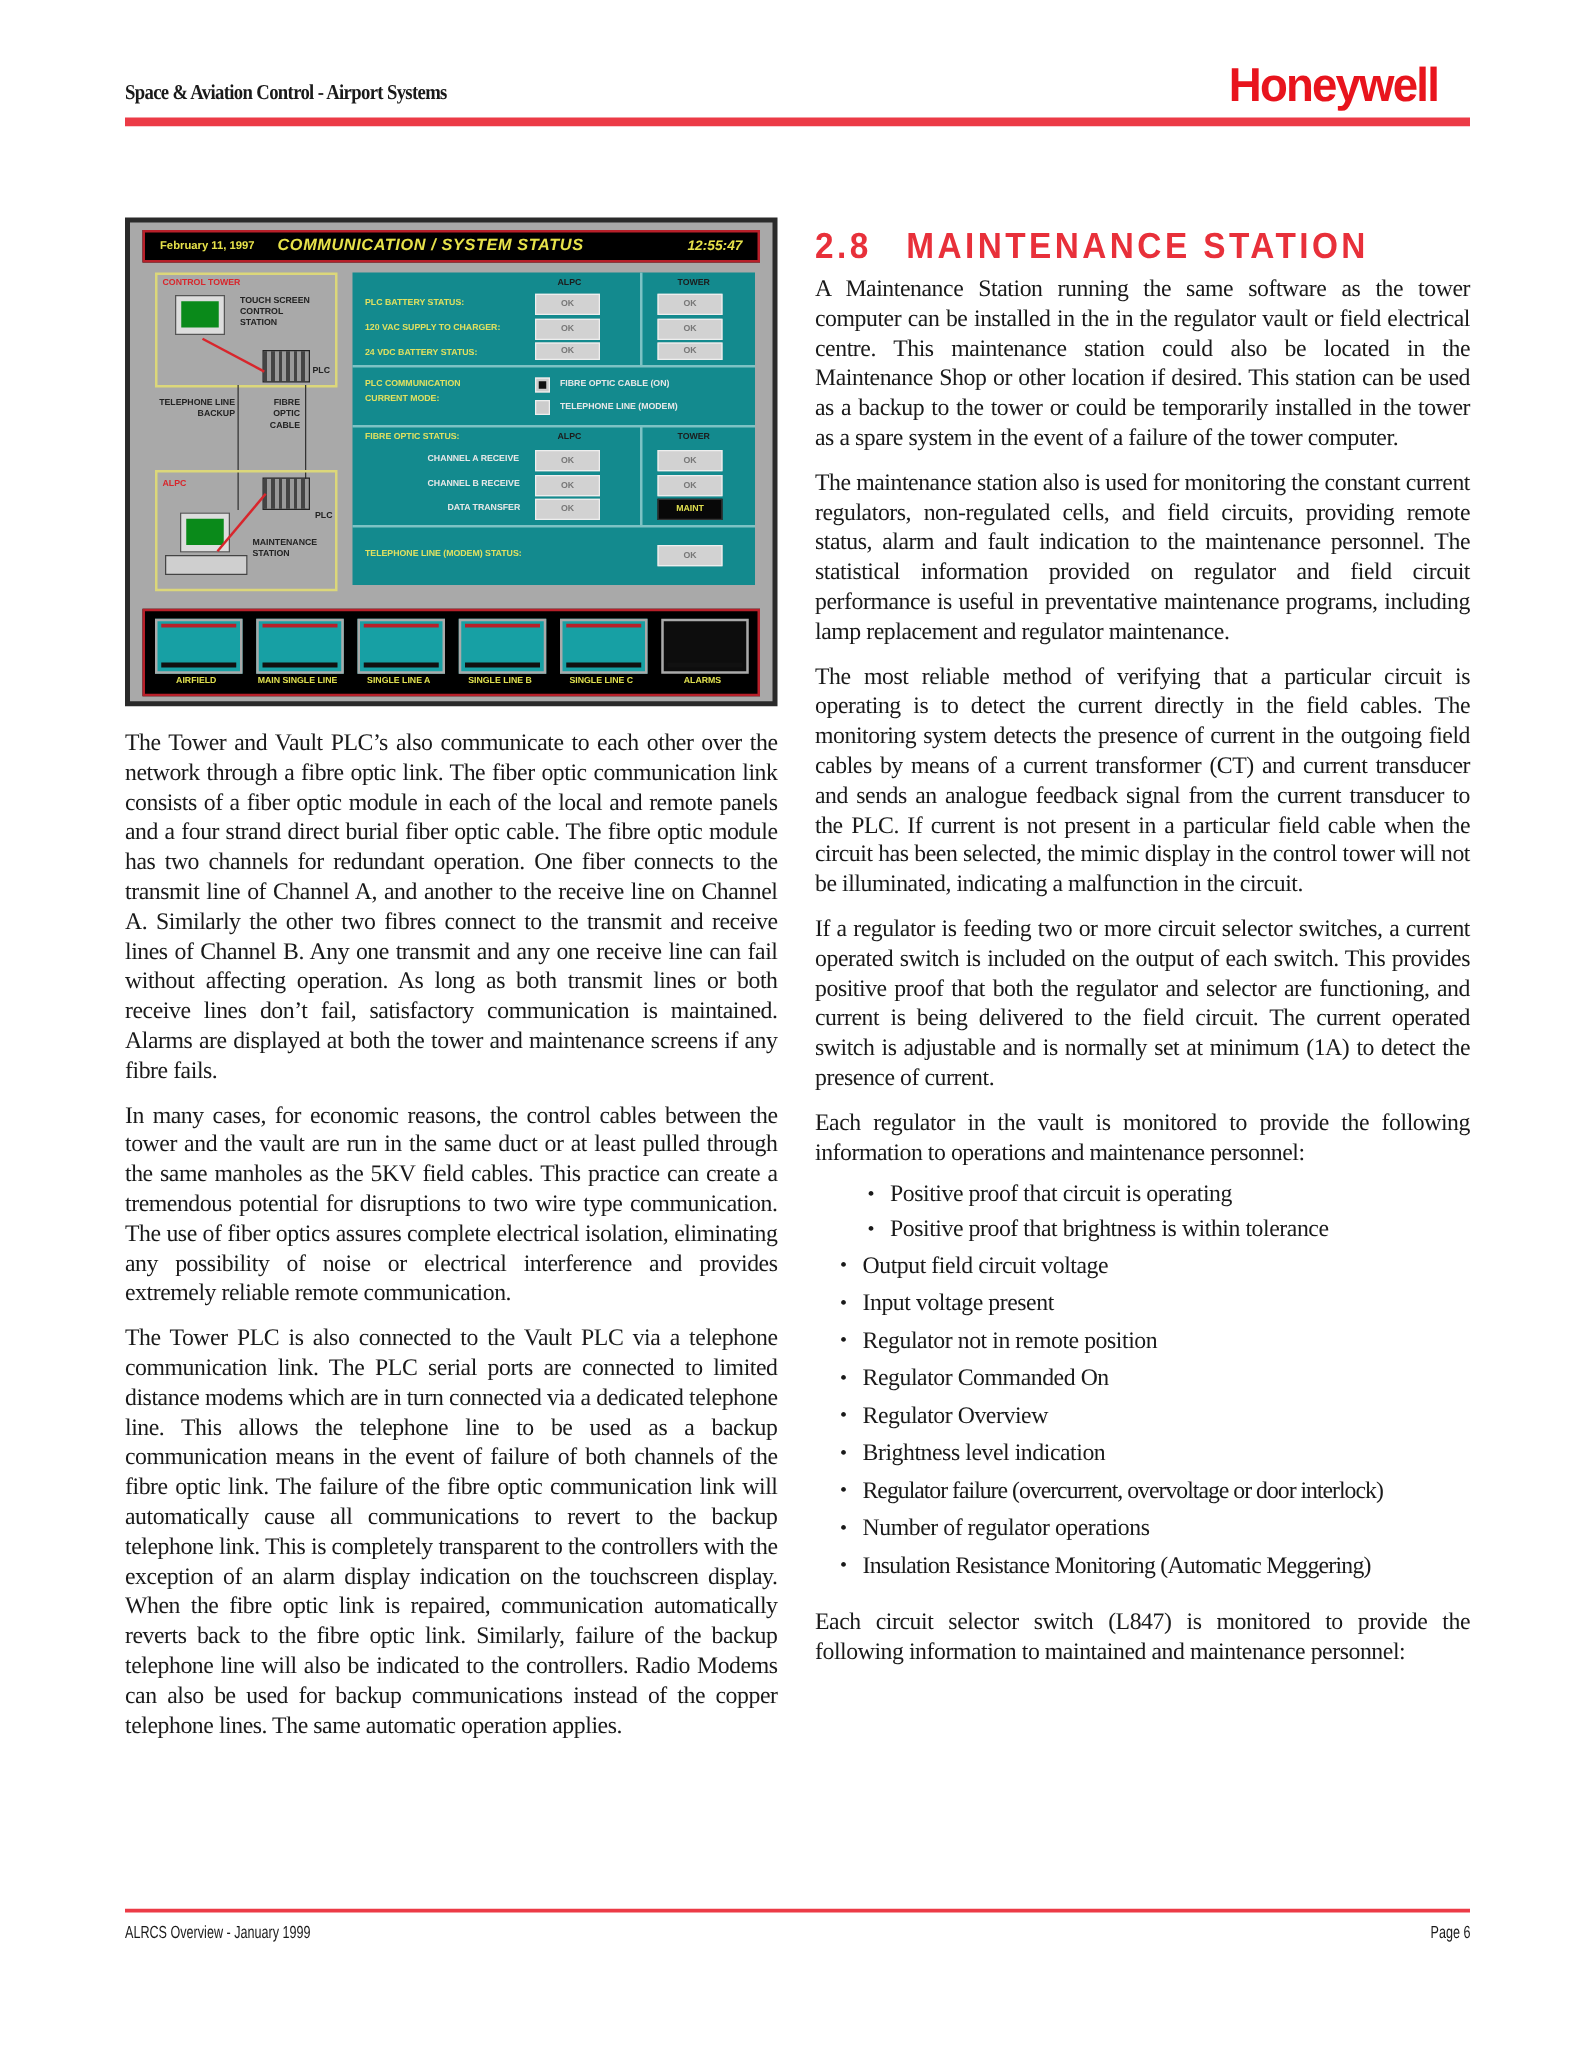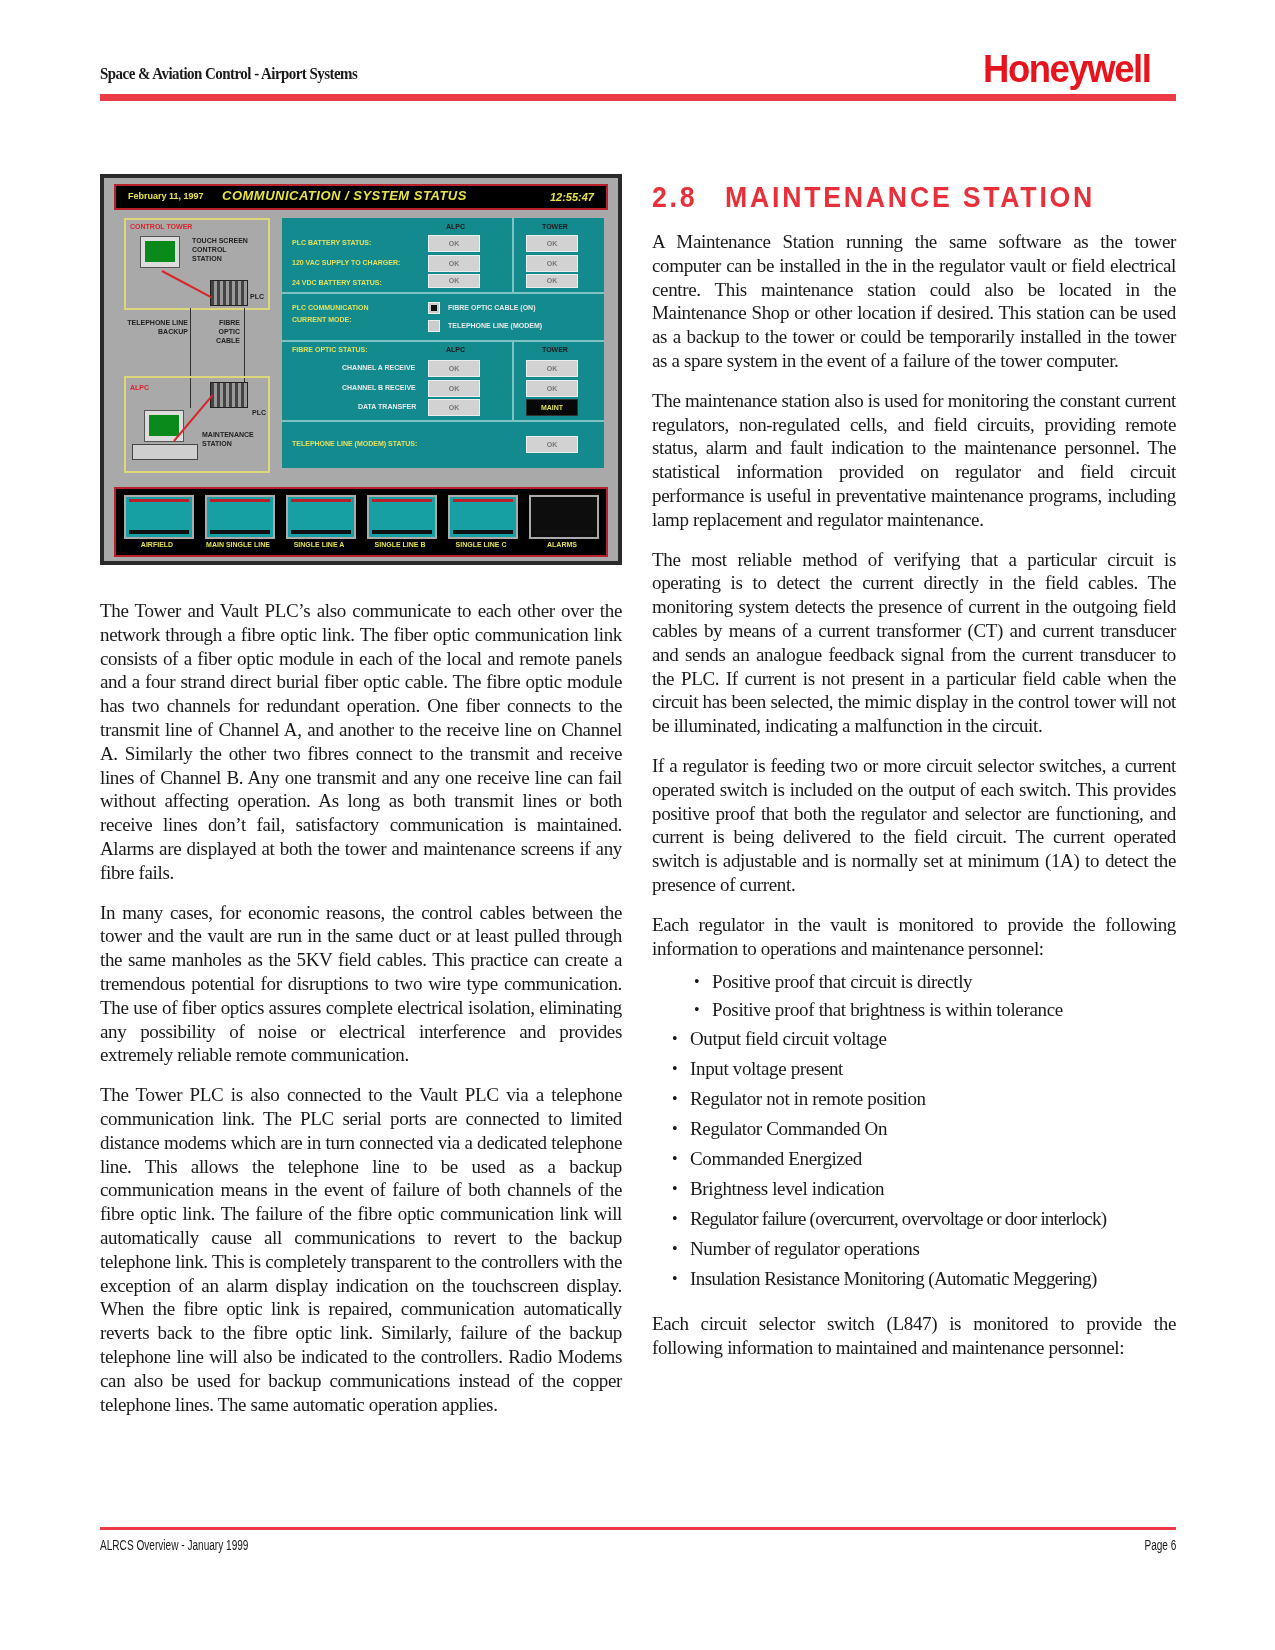--- a/index.html
+++ b/index.html
@@ -47,21 +47,21 @@
   .cbox.on::after { content:""; position:absolute; left:2px; top:2px; width:6px; height:6px; background:#111; }
   .strip { position:absolute; left:10px; top:309px; right:10px; height:66px; background:#000; border:2px solid #b8202a; }
   .thumb { position:absolute; top:6px; width:66px; height:40px; background:#17a0a4; border:2px solid #aaa; }
   .thumb.dark { background:#0d0d0d; }
   .thumb .bar { position:absolute; left:3px; right:3px; bottom:3px; height:4px; background:#111; }
   .thumb .tbar { position:absolute; left:3px; right:3px; top:2px; height:3px; background:#b8202a; }
   .tlabel { position:absolute; top:52px; width:80px; text-align:center; color:#e0e050; font-size:7px; }
 
   
   .col { position:absolute; font-size:19px; line-height:23.8px; text-align:justify; letter-spacing:-0.35px; }
-  .col p { margin:16px 0 12px 0; }
+  .col p { margin:0 0 12px 0; }
   .col-left { left:100px; top:583px; width:522px; }
   .col-right { left:652px; top:180px; width:524px; }
   .sec-title { font-family:"Liberation Sans","DejaVu Sans",sans-serif; font-weight:bold; color:#e8303a;
                font-size:29px; letter-spacing:3px; margin:0 0 6px 0; line-height:34px; transform:scaleX(0.92); transform-origin:left; white-space:nowrap; }
   .sec-title .num { margin-right:30px; }
   ul.bl { list-style:none; margin:8px 0 0 0; padding:0; }
   ul.bl li { position:relative; padding-left:38px; line-height:30px; text-align:left; }
   ul.bl li::before { content:"•"; position:absolute; left:20px; top:0; font-size:16px; }
   ul.bl li.sub { padding-left:60px; line-height:28px; }
   ul.bl li.sub::before { left:42px; }
@@ -202,27 +202,27 @@
 <div class="col col-right">
   <div class="sec-title">
     <span class="num">2.8</span><span>MAINTENANCE STATION</span>
   </div>
   <p>A Maintenance Station running the same software as the tower computer can be installed in the in the regulator vault or field electrical centre. This maintenance station could also be located in the Maintenance Shop or other location if desired. This station can be used as a backup to the tower or could be temporarily installed in the tower as a spare system in the event of a failure of the tower computer.</p>
   <p>The maintenance station also is used for monitoring the constant current regulators, non-regulated cells, and field circuits, providing remote status, alarm and fault indication to the maintenance personnel.  The statistical information provided on regulator and field circuit performance is useful in preventative maintenance programs, including lamp replacement and regulator maintenance.</p>
   <p>The most reliable method of verifying that a particular circuit is operating is to detect the current directly in the field cables.  The monitoring system detects the presence of current in the outgoing field cables by means of a current transformer (CT) and current transducer and sends an analogue feedback signal from the current transducer to the PLC.  If current is not present in a particular field cable when the circuit has been selected, the mimic display in the control tower will not be illuminated, indicating a malfunction in the circuit.</p>
   <p>If a regulator is feeding two or more circuit selector switches, a current operated switch is included on the output of each switch. This provides positive proof that both the regulator and selector are functioning, and current is being delivered to the field circuit. The current operated switch is adjustable and is normally set at minimum (1A) to detect the presence of current.</p>
   <p style="margin-bottom:0;">Each regulator in the vault is monitored to provide the following information to operations and maintenance personnel:</p>
   <ul class="bl">
-    <li class="sub">Positive proof that circuit is directly</li>
+    <li class="sub">Positive proof that circuit is operating</li>
     <li class="sub">Positive proof that brightness is within tolerance</li>
     <li>Output field circuit voltage</li>
     <li>Input voltage present</li>
     <li>Regulator not in remote position</li>
     <li>Regulator Commanded On</li>
-    <li>Commanded Energized</li>
+    <li>Regulator Overview</li>
     <li>Brightness level indication</li>
     <li style="letter-spacing:-0.8px;">Regulator failure (overcurrent, overvoltage or door interlock)</li>
     <li>Number of regulator operations</li>
     <li style="letter-spacing:-0.6px;">Insulation Resistance Monitoring (Automatic Meggering)</li>
   </ul>
   <p class="after-list">Each circuit selector switch (L847) is monitored to provide the following information to maintained and maintenance personnel:</p>
 </div>
 
 <div class="ftr-rule"></div>
 <div class="ftr-left">ALRCS Overview - January 1999</div>

